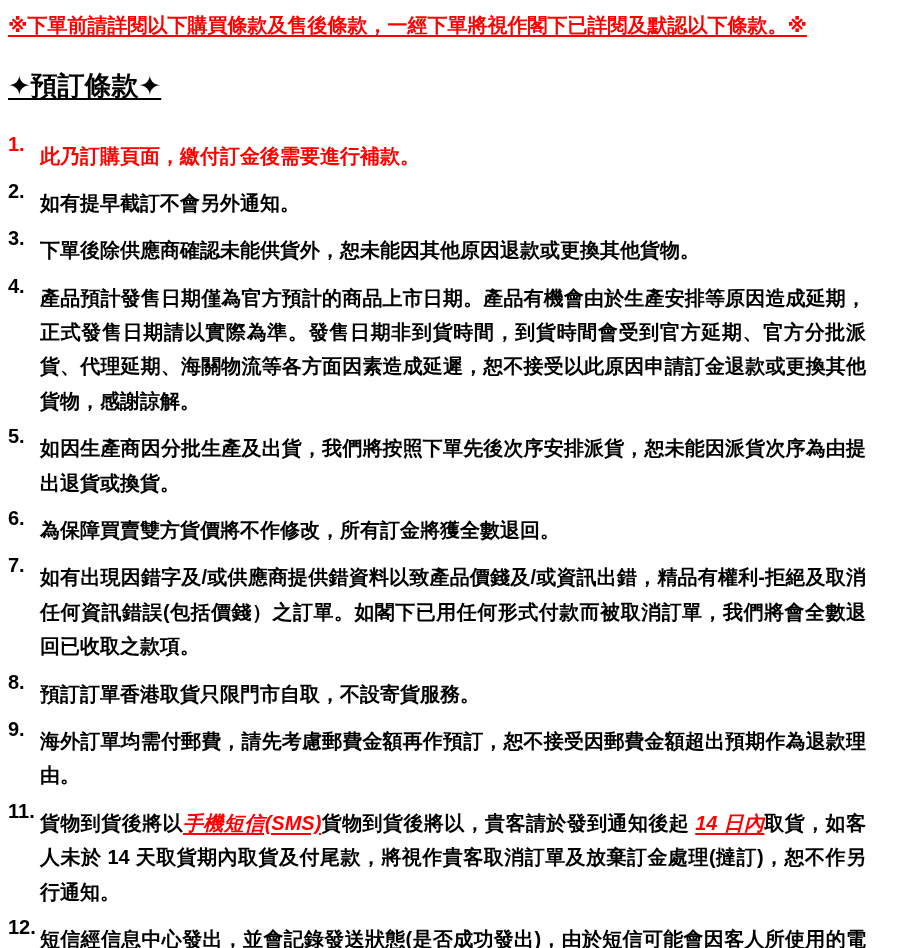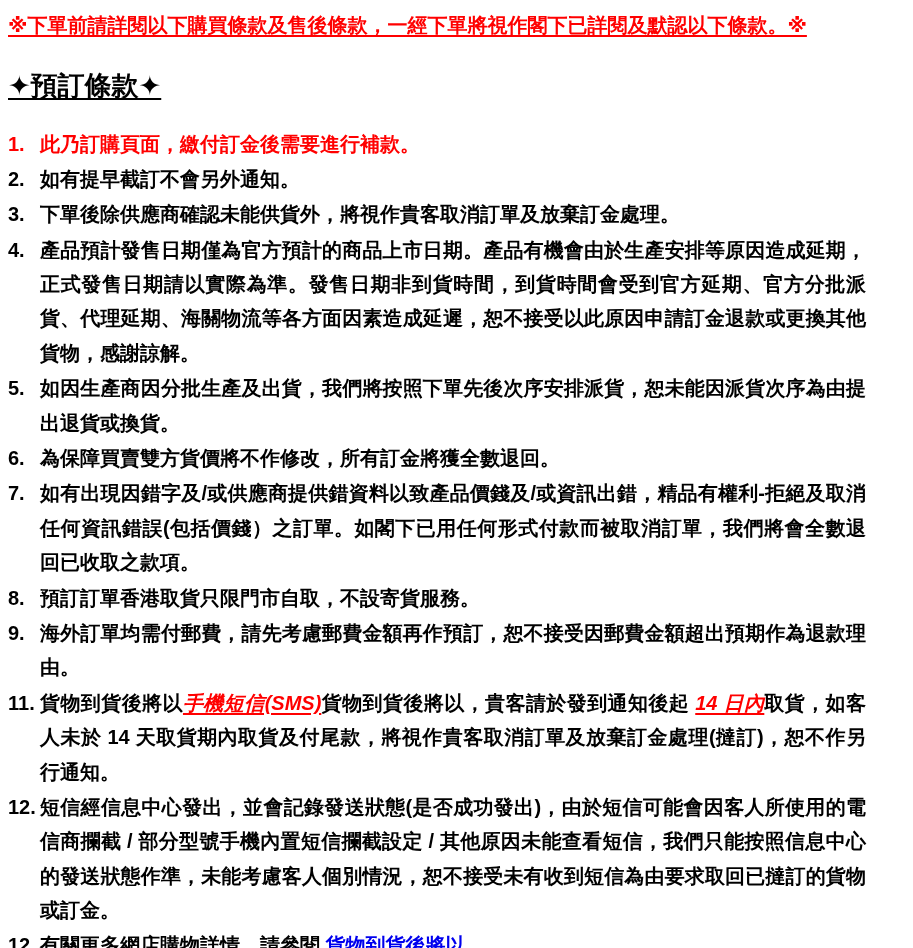--- a/index.html
+++ b/index.html
@@ -53,20 +53,21 @@
   }
   .term.red { color: var(--red); }
   .term-num {
     flex: 0 0 32px;
     width: 32px;
   }
   .term-text {
     flex: 1;
     text-align: justify;
     padding-right: 2px;
+    margin-top: 12px;
   }
   .seg-red-underline {
     color: var(--red);
     text-decoration: underline;
     text-underline-offset: 3px;
     font-style: italic;
   }
   a.seg-link {
     color: var(--link);
     text-decoration: underline;
@@ -86,21 +87,21 @@
       <li class="term red">
         <span class="term-num">1.</span>
         <span class="term-text"><span>此乃訂購頁面，繳付訂金後需要進行補款。</span></span>
       </li>
       <li class="term">
         <span class="term-num">2.</span>
         <span class="term-text"><span>如有提早截訂不會另外通知。</span></span>
       </li>
       <li class="term">
         <span class="term-num">3.</span>
-        <span class="term-text"><span>下單後除供應商確認未能供貨外，將視作貴客取消訂單及放棄訂金處理。</span></span>
+        <span class="term-text"><span>下單後除供應商確認未能供貨外，恕未能因其他原因退款或更換其他貨物。</span></span>
       </li>
       <li class="term">
         <span class="term-num">4.</span>
         <span class="term-text"><span>產品預計發售日期僅為官方預計的商品上市日期。產品有機會由於生產安排等原因造成延期，正式發售日期請以實際為準。發售日期非到貨時間，到貨時間會受到官方延期、官方分批派貨、代理延期、海關物流等各方面因素造成延遲，恕不接受以此原因申請訂金退款或更換其他貨物，感謝諒解。</span></span>
       </li>
       <li class="term">
         <span class="term-num">5.</span>
         <span class="term-text"><span>如因生產商因分批生產及出貨，我們將按照下單先後次序安排派貨，恕未能因派貨次序為由提出退貨或換貨。</span></span>
       </li>
       <li class="term">

